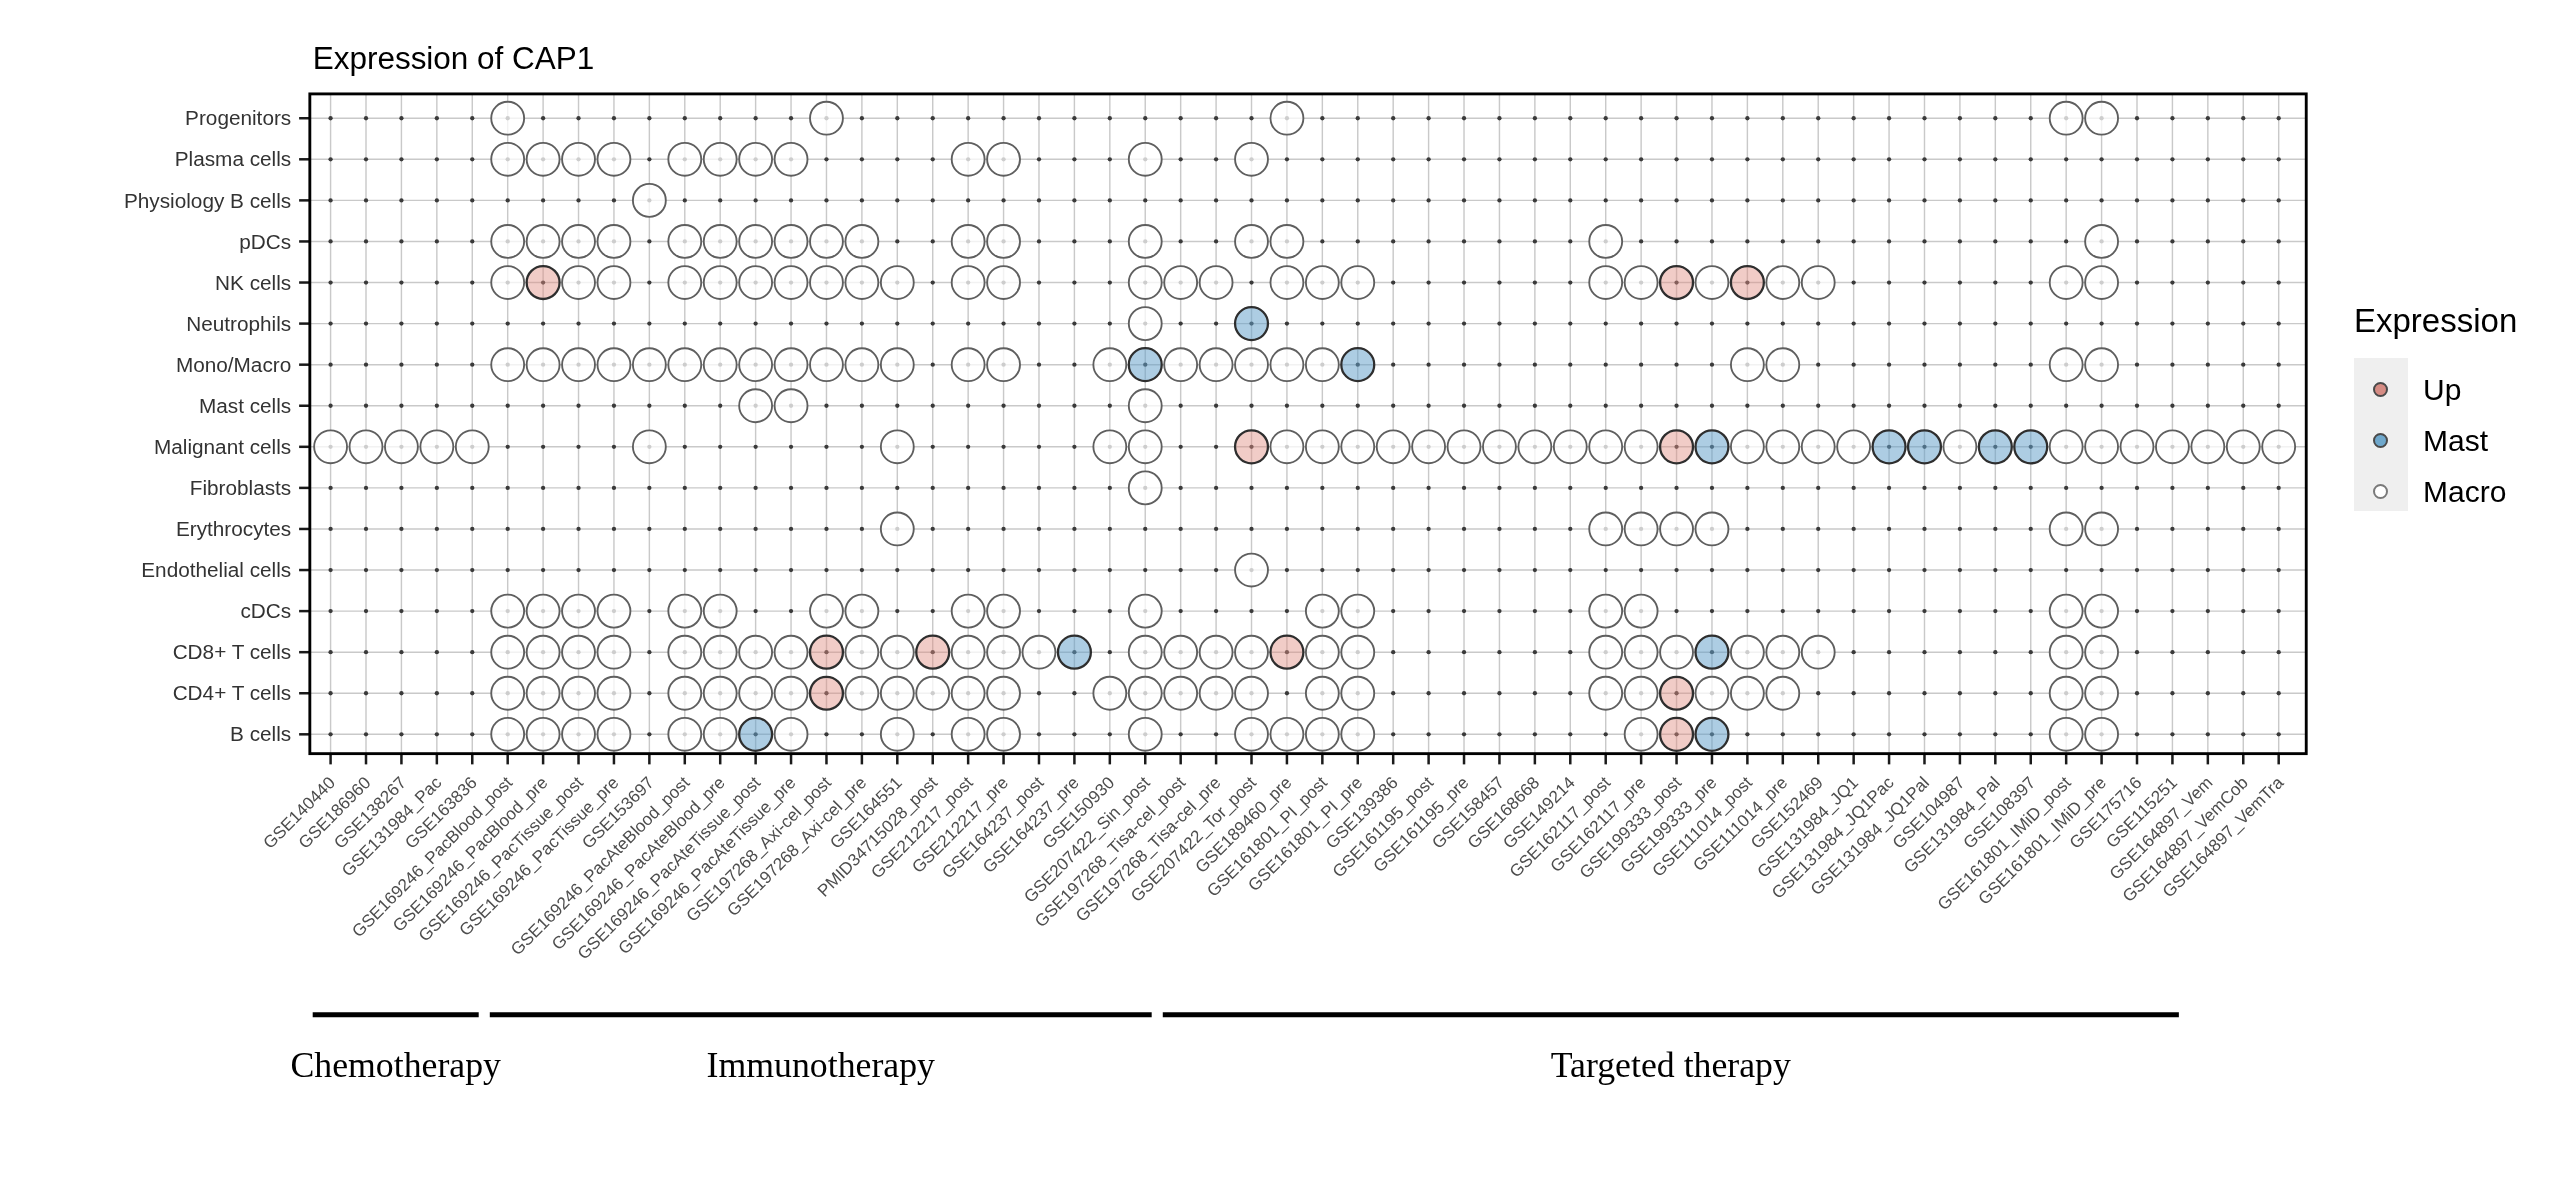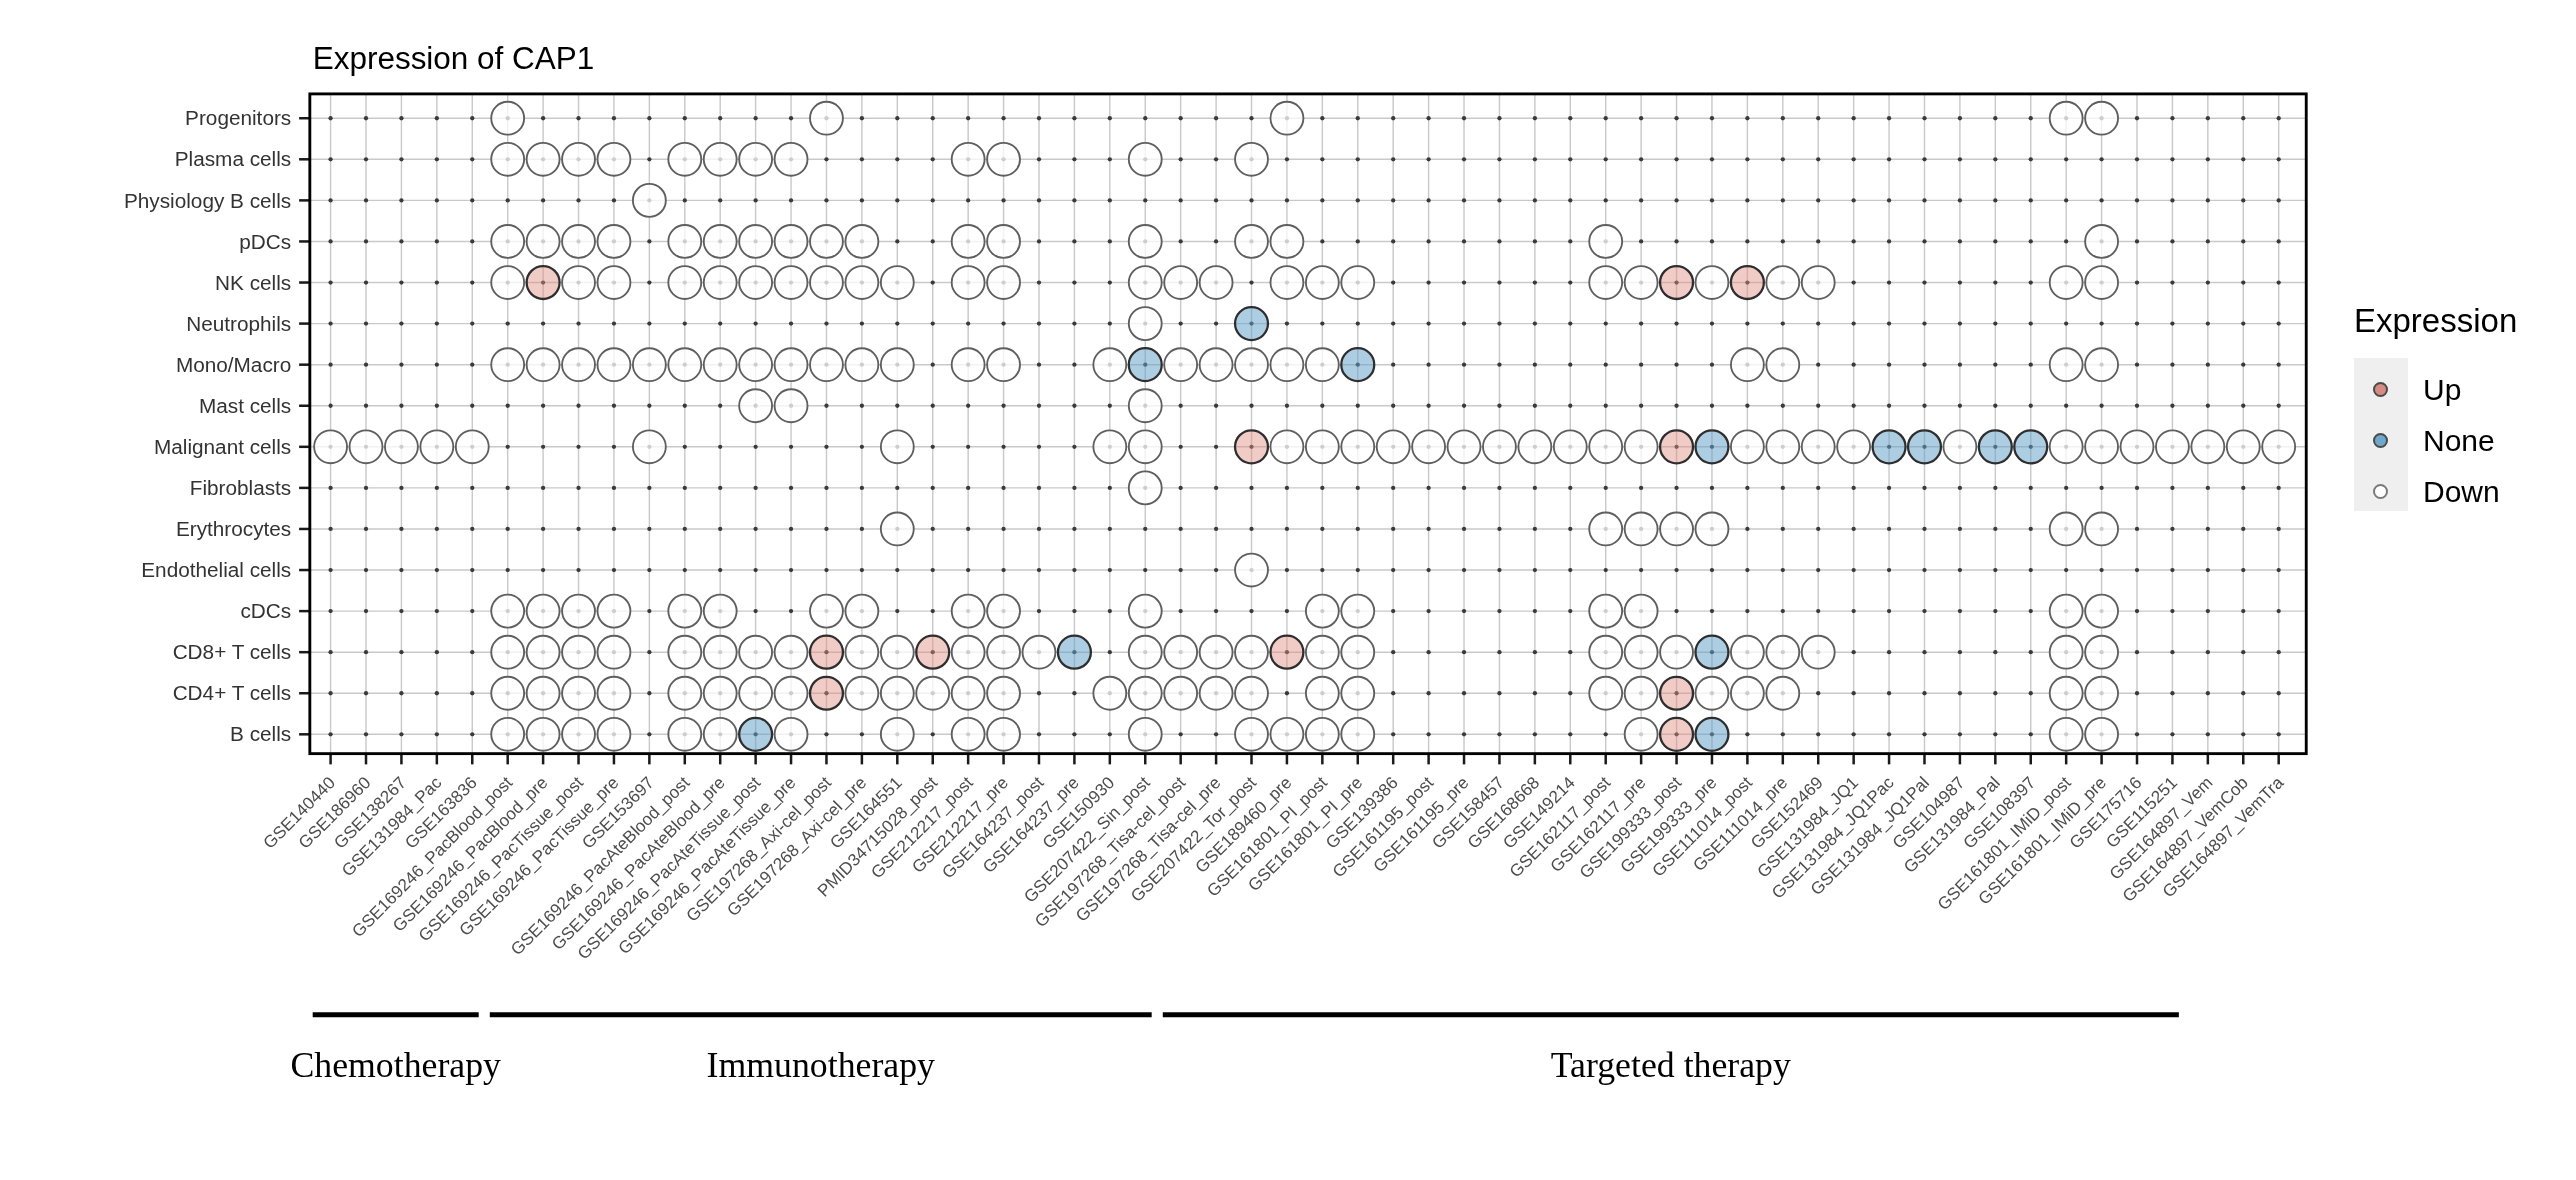--- a/index.html
+++ b/index.html
@@ -1399,22 +1399,22 @@
   <div class="legend">
     <div class="legend-title">Expression</div>
     <div class="legend-keys">
       <div class="key-strip"></div>
       <div class="legend-item">
         <span class="key-dot" id="key-up" style="background: rgb(214, 140, 132); border-color: rgb(74, 74, 74);"></span>
         <span class="legend-label">Up</span>
       </div>
       <div class="legend-item">
         <span class="key-dot" id="key-down" style="background: rgb(111, 168, 204); border-color: rgb(74, 74, 74);"></span>
-        <span class="legend-label">None</span>
+        <span class="legend-label">Mast</span>
       </div>
       <div class="legend-item">
         <span class="key-dot" id="key-none" style="background: rgb(255, 255, 255); border-color: rgb(122, 122, 122);"></span>
-        <span class="legend-label">Down</span>
+        <span class="legend-label">Macro</span>
       </div>
     </div>
   </div>
 </div>
 
 
 </body></html>

